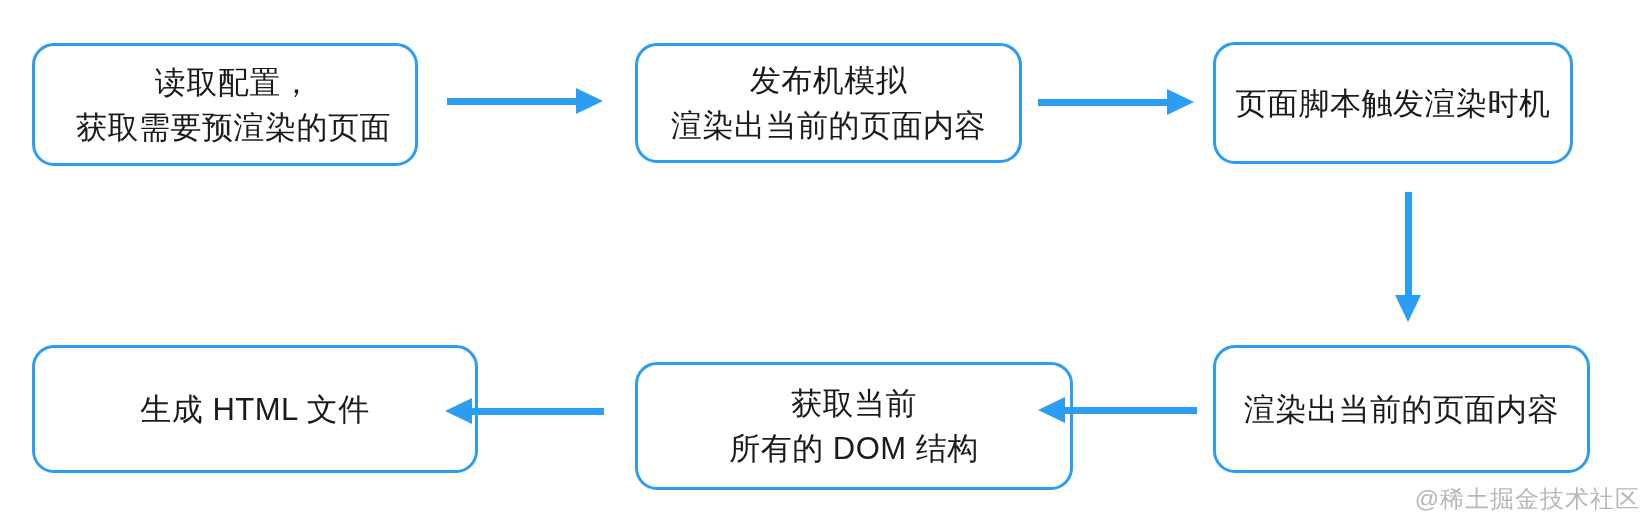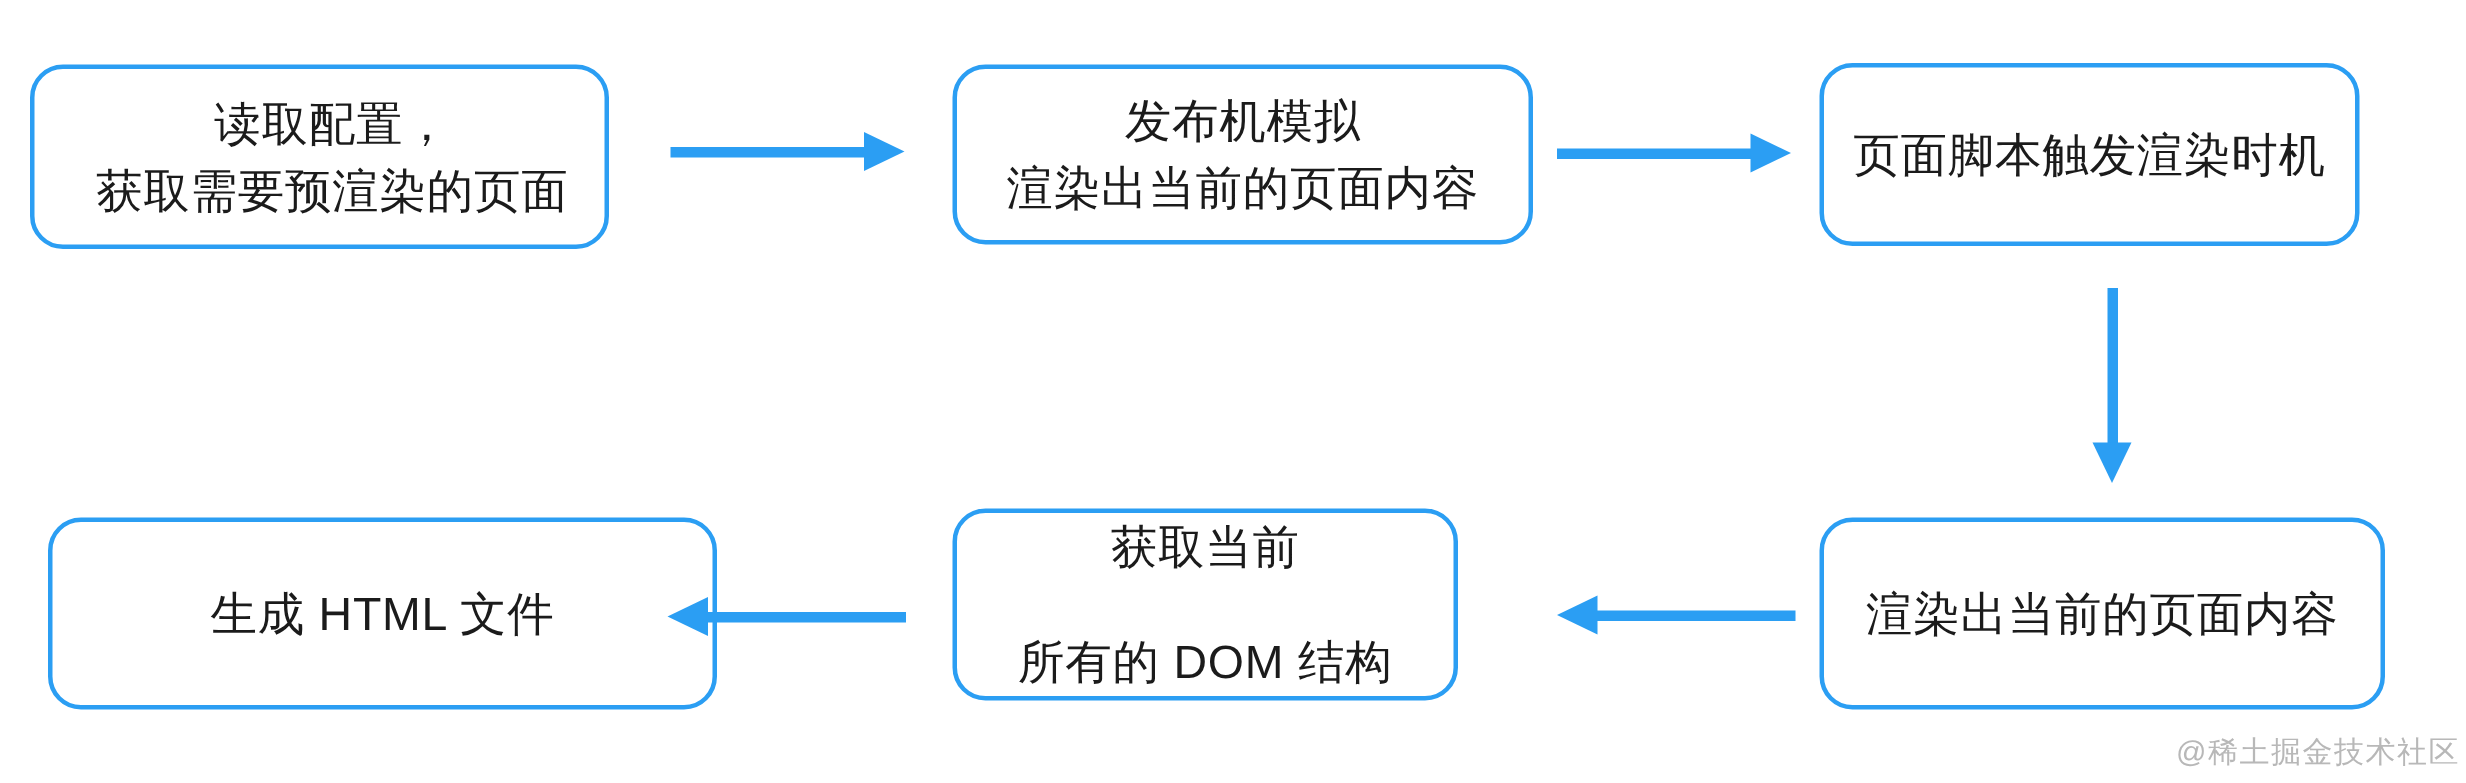--- a/index.html
+++ b/index.html
@@ -26,25 +26,25 @@
     align-items: center;
     justify-content: center;
     text-align: center;
     color: #1b1b1b;
     font-size: 31px;
     line-height: 45px;
     letter-spacing: 0.5px;
   }
   .node span { display: block; white-space: nowrap; }
 
-  .node-1 { left: 20px;   top: 43px;  width: 386px; height: 123px; padding-left: 17px; }
+  .node-1 { left: 32px;   top: 43px;  width: 386px; height: 123px; padding-left: 17px; }
   .node-2 { left: 635px;  top: 43px;  width: 387px; height: 120px; }
   .node-3 { left: 1213px; top: 42px;  width: 360px; height: 122px; }
   .node-4 { left: 1213px; top: 345px; width: 377px; height: 128px; }
-  .node-5 { left: 635px;  top: 339px; width: 337px; height: 128px; justify-content: space-between; }
+  .node-5 { left: 635px;  top: 362px; width: 438px; height: 128px; }
   .node-6 { left: 32px;   top: 345px; width: 446px; height: 128px; }
 
   .arrow {
     position: absolute;
     display: flex;
     align-items: center;
   }
   .arrow .shaft-h {
     height: 7px;
     background: #2b9ef3;
@@ -89,21 +89,21 @@
 
   .shaft-len-130 { width: 130px; }
   .shaft-len-133 { width: 133px; }
   .shaft-vlen-104 { height: 104px; }
 
   .watermark {
     position: absolute;
     right: 4px;
     bottom: 7px;
     color: #b8b8b8;
-    font-size: 20px;
+    font-size: 24px;
     letter-spacing: 1px;
     white-space: nowrap;
   }
 </style>
 </head>
 <body>
 
 <div class="canvas">
 
   <div class="node node-1">

